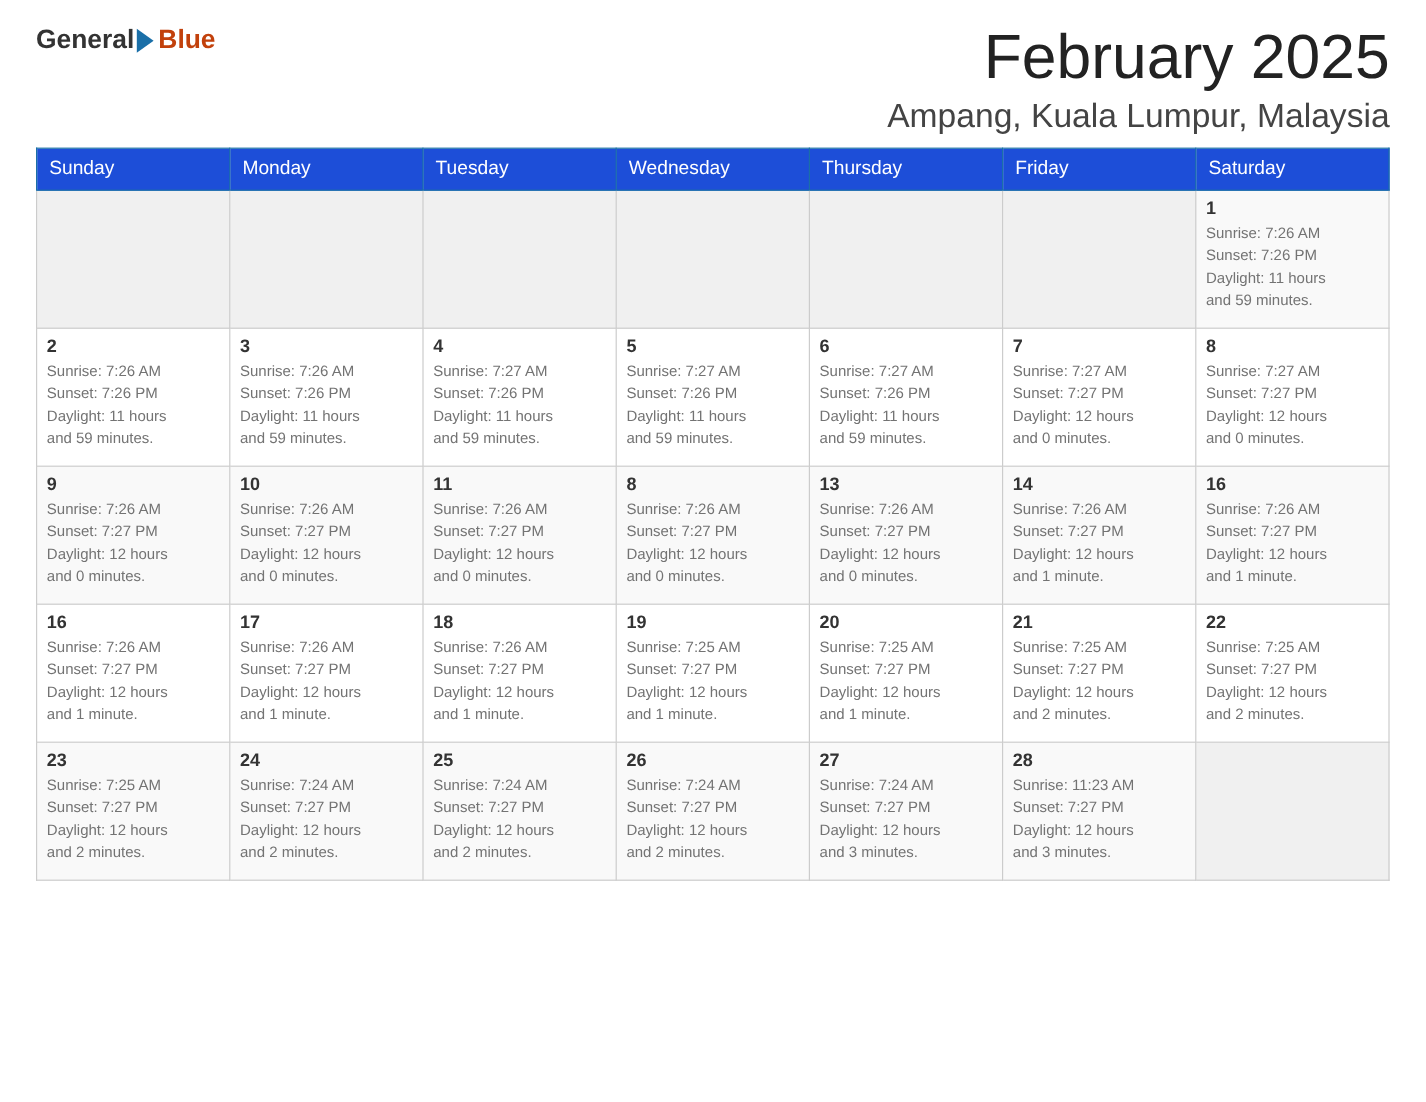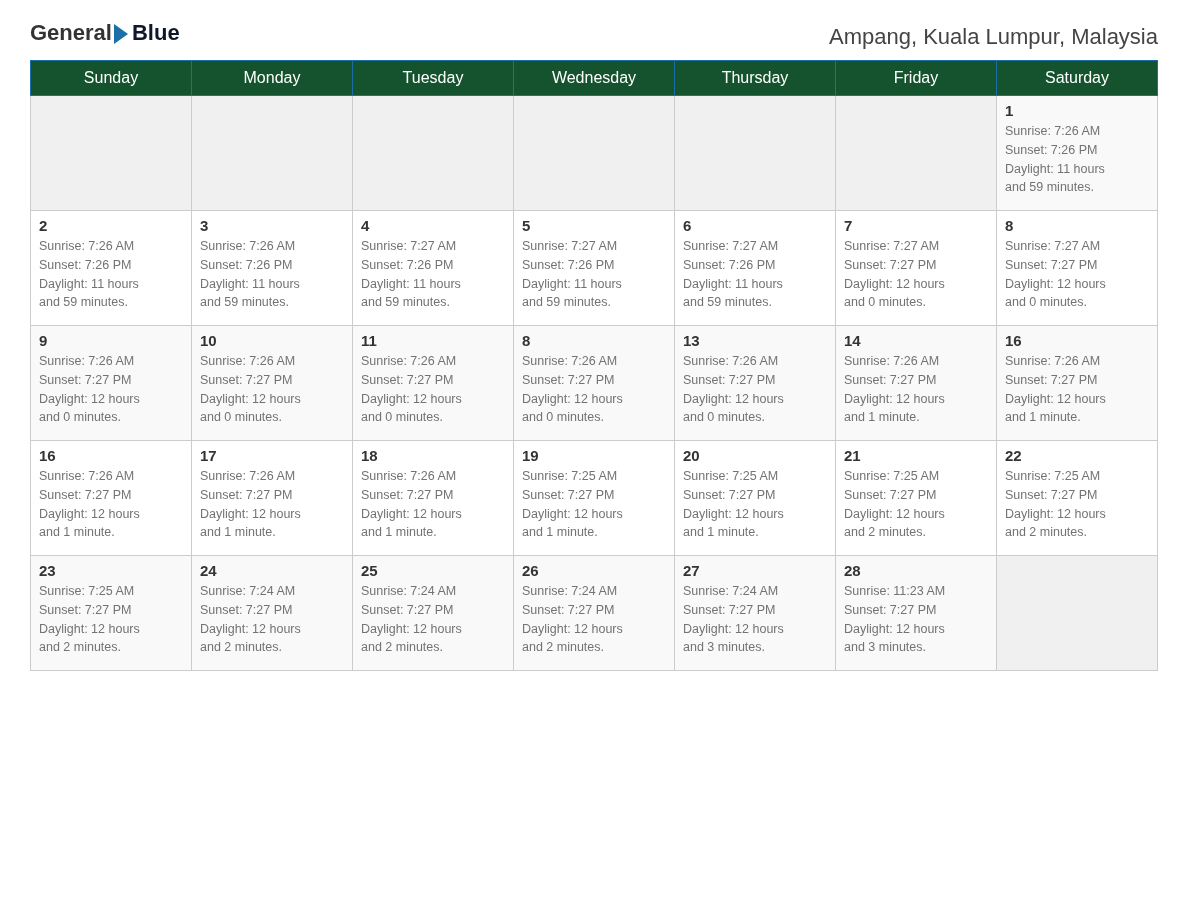--- a/index.html
+++ b/index.html
@@ -37,49 +37,49 @@
       height: 0;
       border-left: 14px solid #1a6fa8;
       border-top: 10px solid transparent;
       border-bottom: 10px solid transparent;
       margin-left: 2px;
       margin-top: 2px;
     }
     .logo-text-blue {
       font-size: 22px;
       font-weight: bold;
-      color: #0f172a;
+      color: #c2410c;
       margin-left: 4px;
     }
     .title-block {
       text-align: right;
     }
     .calendar-title {
       font-size: 52px;
       font-weight: normal;
       color: #222;
       line-height: 1.1;
     }
     .calendar-subtitle {
-      font-size: 22px;
+      font-size: 28px;
       color: #444;
       margin-top: 4px;
     }
     table {
       width: 100%;
       border-collapse: collapse;
       table-layout: fixed;
     }
     thead tr th {
-      background-color: #14532d;
+      background-color: #1d4ed8;
       color: #fff;
       padding: 8px 10px;
       font-size: 16px;
       font-weight: normal;
-      text-align: center;
+      text-align: left;
       border: 1px solid #1a6fa8;
     }
     tbody tr td {
       vertical-align: top;
       padding: 6px 8px;
       border: 1px solid #ccc;
       height: 115px;
       font-size: 13px;
       color: #333;
       background: #fff;
@@ -108,20 +108,21 @@
 <div class="page">
   <div class="header">
     <div class="logo">
       <div class="logo-top">
         <span class="logo-text-general">General</span>
         <div class="logo-arrow"></div>
       </div>
       <span class="logo-text-blue">Blue</span>
     </div>
     <div class="title-block">
+      <div class="calendar-title">February 2025</div>
       <div class="calendar-subtitle">Ampang, Kuala Lumpur, Malaysia</div>
     </div>
   </div>
 
   <table>
     <thead>
       <tr>
       <th>Sunday</th>
           <th>Monday</th>
           <th>Tuesday</th>

